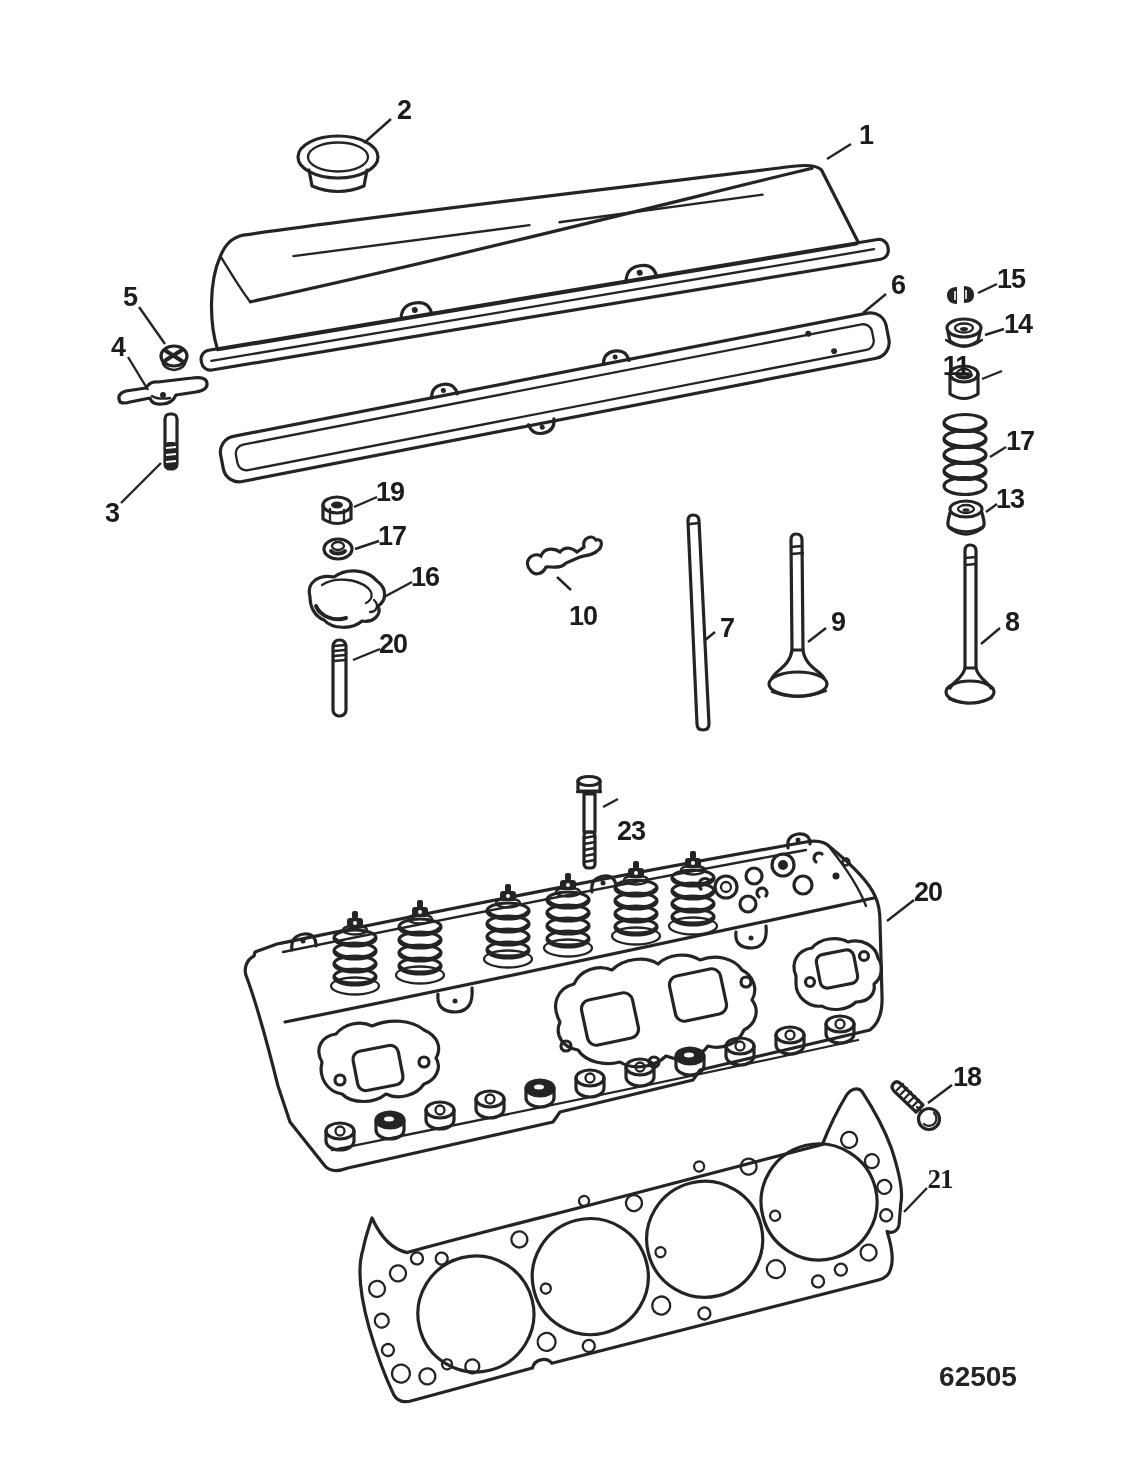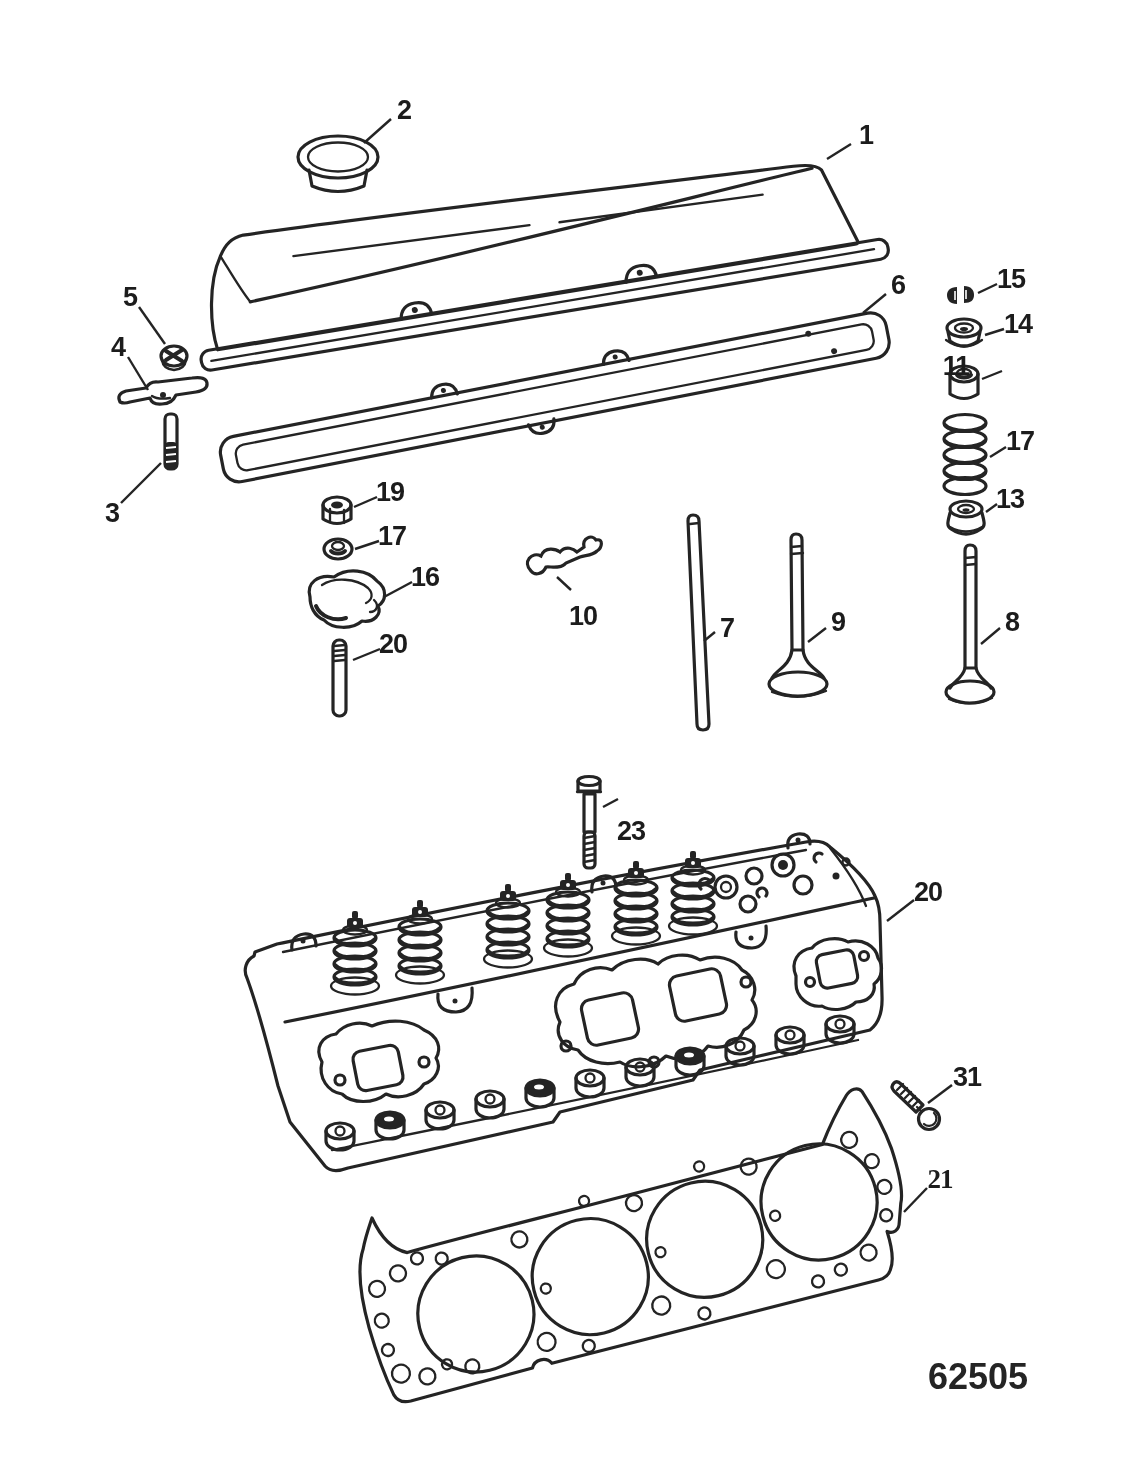--- a/index.html
+++ b/index.html
@@ -1,21 +1,21 @@
 <!DOCTYPE html>
 <html><head>
 <meta charset="utf-8">
 <style>
   html,body{margin:0;padding:0;background:#ffffff;}
   .stage{position:relative;width:1137px;height:1463px;background:#ffffff;overflow:hidden;
          font-family:"Liberation Sans",sans-serif;}
   svg.art{position:absolute;left:0;top:0;}
   .callout{position:absolute;transform:translate(-50%,-50%);font-weight:bold;font-size:27px;
            color:#1c1c1c;letter-spacing:-1px;user-select:none;}
-  .fignum{position:absolute;transform:translate(-50%,-50%);font-weight:bold;font-size:36px;color:#242424;}
+  .fignum{position:absolute;transform:translate(-50%,-50%);font-weight:bold;font-size:28px;color:#242424;}
   .ln{fill:none;stroke:#242424;stroke-width:3.2;stroke-linecap:round;stroke-linejoin:round}
   .lnt{fill:none;stroke:#242424;stroke-width:2.3;stroke-linecap:round;stroke-linejoin:round}
   .lnk{fill:none;stroke:#242424;stroke-width:4;stroke-linecap:round;stroke-linejoin:round}
   .fl{fill:#242424;stroke:none}
   .wfl{fill:#ffffff;stroke:#242424;stroke-width:3.2}
 </style>
 </head>
 <body>
 
 <div class="stage">
@@ -355,18 +355,18 @@
       <div class="callout" style="left: 1020px; top: 441px;">17</div>
       <div class="callout" style="left: 1010px; top: 499px;">13</div>
       <div class="callout" style="left: 1018px; top: 324px;">14</div>
       <div class="callout" style="left: 1011px; top: 279px;">15</div>
       <div class="callout" style="left: 425px; top: 577px;">16</div>
       <div class="callout" style="left: 392px; top: 536px;">17</div>
       <div class="callout" style="left: 390px; top: 492px;">19</div>
       <div class="callout" style="left: 928px; top: 892px;">20</div>
       <div class="callout" style="left: 393px; top: 644px;">20</div>
       <div class="callout" style="left: 940px; top: 1179px; font-family: Liberation Serif, serif;">21</div>
-      <div class="callout" style="left: 967px; top: 1077px;">31</div>
+      <div class="callout" style="left: 967px; top: 1077px;">18</div>
       <div class="callout" style="left: 631px; top: 794px; margin-top: 37px;">23</div>
     </div>
 
   <div class="fignum" style="left:978px;top:1377px">62505</div>
 </div>
 
 </body></html>

